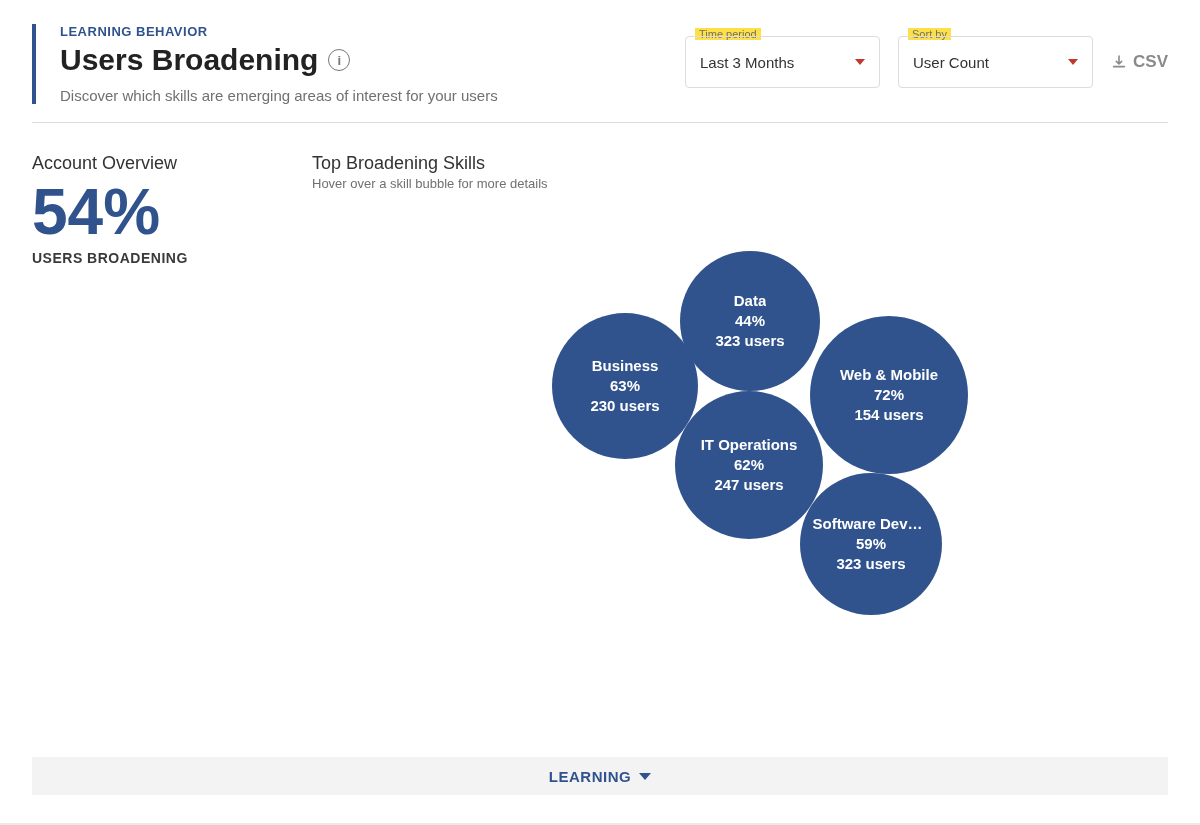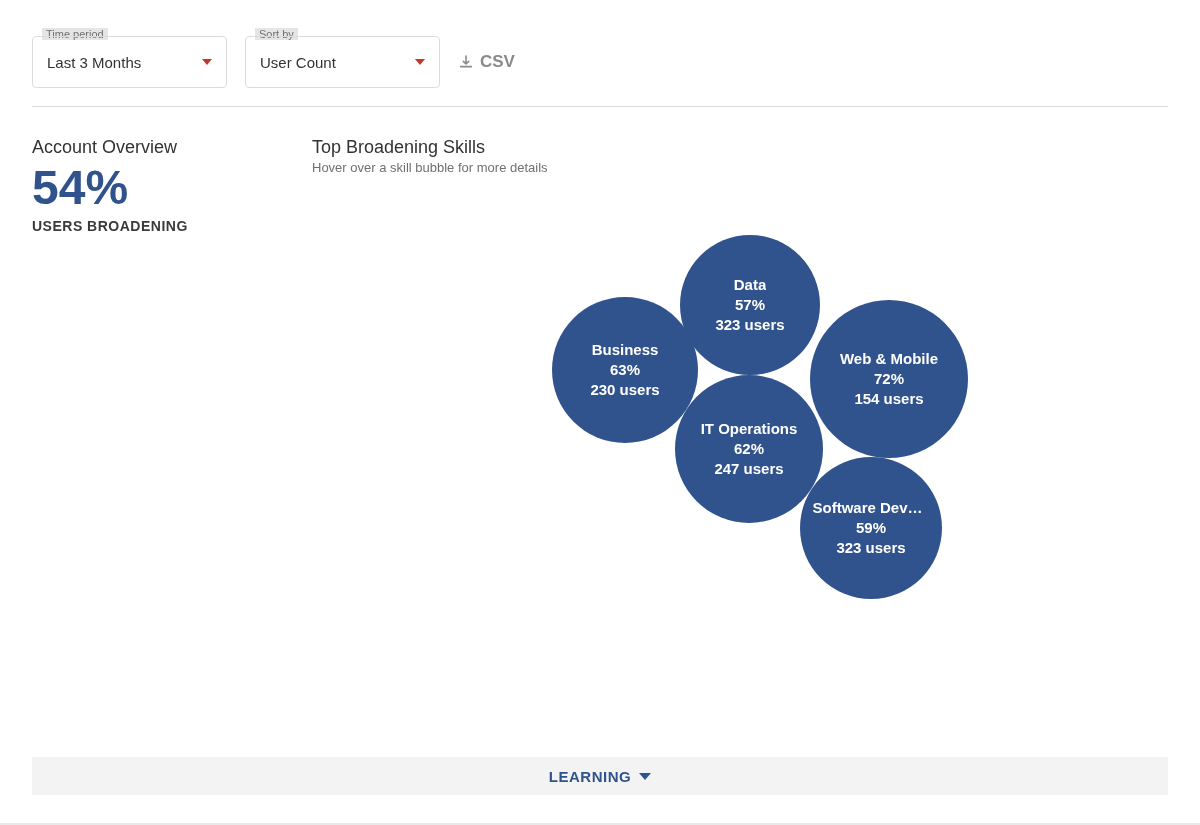--- a/index.html
+++ b/index.html
@@ -23,42 +23,42 @@
   }
   .title-wrap{display:flex;align-items:center;gap:10px;}
   h1.title{margin:0;font-size:30px;font-weight:700;color:#222;}
   .info-icon{width:22px;height:22px;border:1.5px solid #777;border-radius:50%;
     display:flex;align-items:center;justify-content:center;color:#777;
     font-size:13px;font-weight:600;cursor:pointer;}
   .subtitle{margin:10px 0 0 0;color:var(--grey-text);font-size:15px;}
   .header-right{display:flex;align-items:center;gap:18px;margin-top:12px;}
   .select-wrap{position:relative;}
   .select-label{
-    position:absolute;top:-8px;left:10px;background:#e5e5e5;padding:0 4px;
+    position:absolute;top:-8px;left:10px;background:#fde047;padding:0 4px;
     font-size:11px;color:var(--grey-text);
   }
   .select{
     border:1px solid var(--border);border-radius:4px;height:52px;
     padding:0 40px 0 14px;font-size:15px;color:#333;min-width:195px;
     display:flex;align-items:center;cursor:pointer;position:relative;
   }
   .select .chevron{
     position:absolute;right:14px;top:50%;transform:translateY(-50%);
     width:0;height:0;border-left:5px solid transparent;
     border-right:5px solid transparent;border-top:6px solid var(--red);
   }
   .csv{display:flex;align-items:center;gap:6px;color:#8a8a8a;
     font-weight:700;font-size:17px;cursor:pointer;}
   .csv svg{width:16px;height:16px;fill:#8a8a8a;}
   .divider{height:1px;background:var(--border);margin:18px 0 0 0;}
   
   .body-row{display:flex;margin-top:30px;gap:40px;}
   .acct{width:240px;}
   .acct-title{font-size:18px;color:#333;margin:0 0 4px 0;}
-  .big-pct{font-size:48px;font-weight:800;color:var(--navy);line-height:1;margin:6px 0 0 0;}
+  .big-pct{font-size:64px;font-weight:800;color:var(--navy);line-height:1;margin:6px 0 0 0;}
   .pct-label{font-size:14px;font-weight:600;letter-spacing:0.5px;
     color:#3a3a3a;margin-top:6px;text-transform:uppercase;}
   .chart-area{flex:1;}
   .chart-title{font-size:18px;color:#333;margin:0;}
   .chart-sub{font-size:13px;color:var(--grey-text);margin:2px 0 0 0;}
   .bubbles{position:relative;width:520px;height:430px;margin:60px auto 0 auto;}
   .bubble{
     position:absolute;background:var(--navy);border-radius:50%;
     color:#fff;display:flex;flex-direction:column;align-items:center;
     justify-content:center;text-align:right;cursor:pointer;
@@ -85,20 +85,28 @@
     border-right:6px solid transparent;border-top:7px solid var(--navy);
   }
   .page-border{position:absolute;left:0;right:0;bottom:0;height:2px;background:#e9e9e9;}
 </style>
 </head>
 <body>
 
 <div class="page">
 
   <div class="header-row">
+    <div class="header-left">
+      <p class="category">LEARNING BEHAVIOR</p>
+      <div class="title-wrap">
+        <h1 class="title">Users Broadening</h1>
+        <span class="info-icon">i</span>
+      </div>
+      <p class="subtitle">Discover which skills are emerging areas of interest for your users</p>
+    </div>
 
     <div class="header-right">
       <div class="select-wrap">
         <span class="select-label">Time period</span>
         <div class="select">
           <span>Last 3 Months</span>
           <span class="chevron"></span>
         </div>
       </div>
       <div class="select-wrap">
@@ -127,21 +135,21 @@
     </div>
 
     <div class="chart-area">
       <p class="chart-title">Top Broadening Skills</p>
       <p class="chart-sub">Hover over a skill bubble for more details</p>
 
       <div class="bubbles">
 
         <div class="bubble b-data">
           <span class="name">Data</span>
-          <span class="pct">57%</span>
+          <span class="pct">44%</span>
           <span class="users">323 users</span>
         </div>
 
         <div class="bubble b-biz">
           <span class="name">Business</span>
           <span class="pct">63%</span>
           <span class="users">230 users</span>
         </div>
 
         <div class="bubble b-web">

